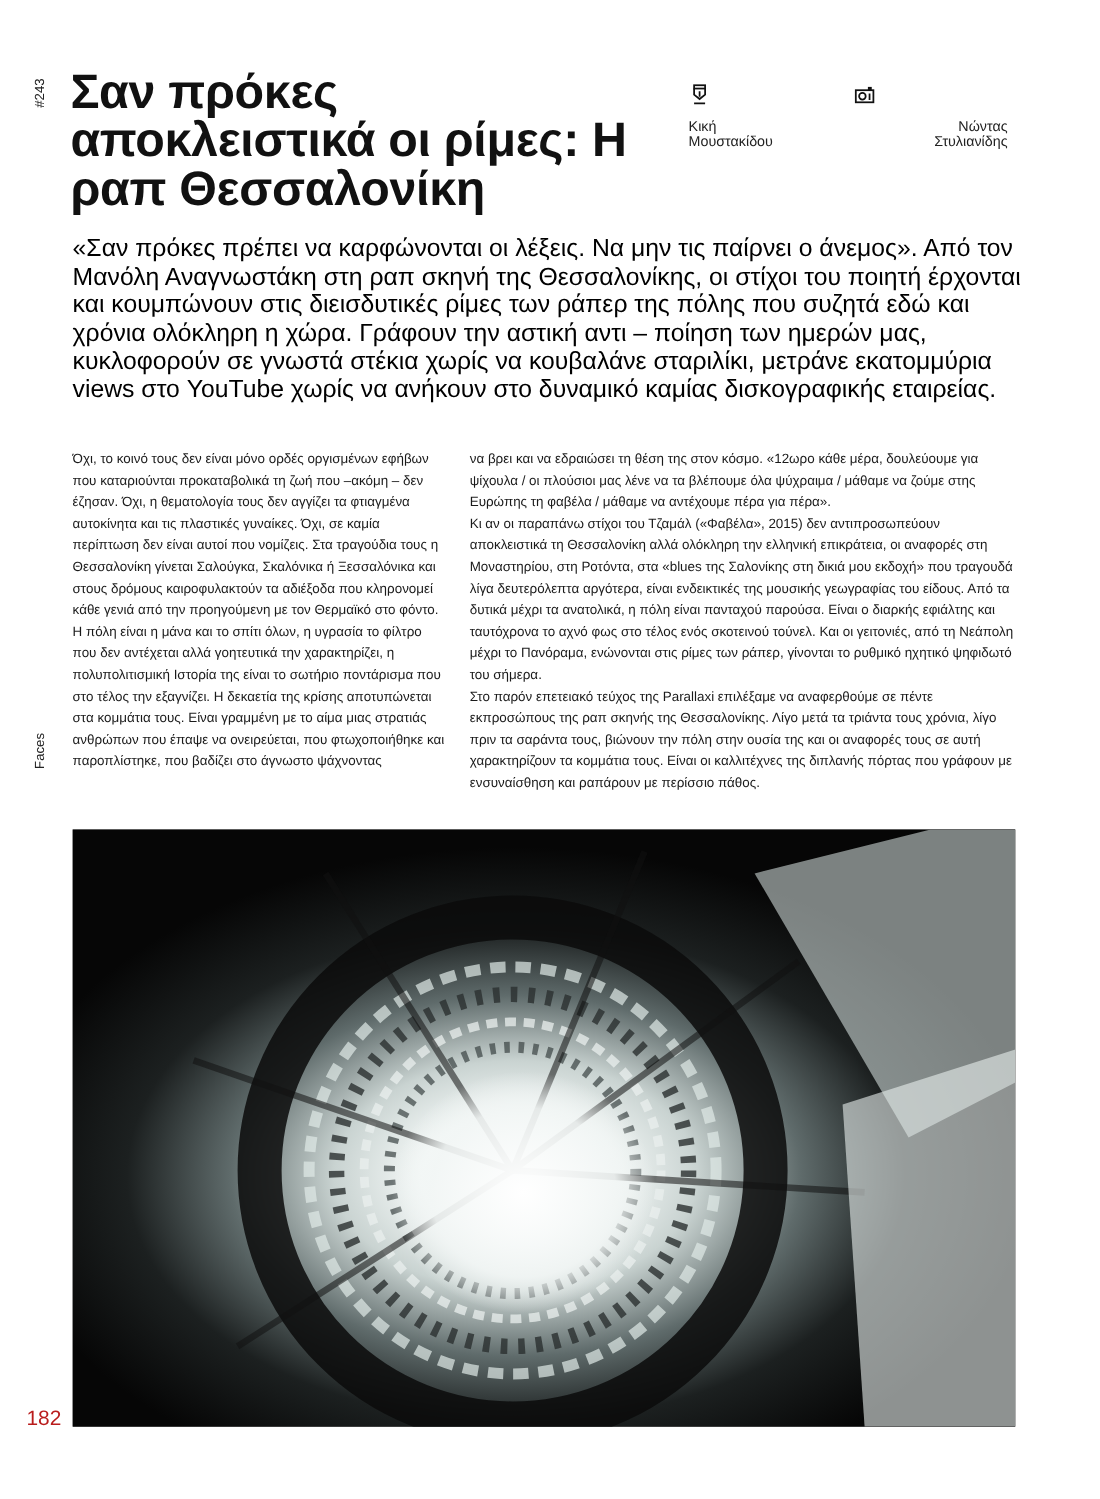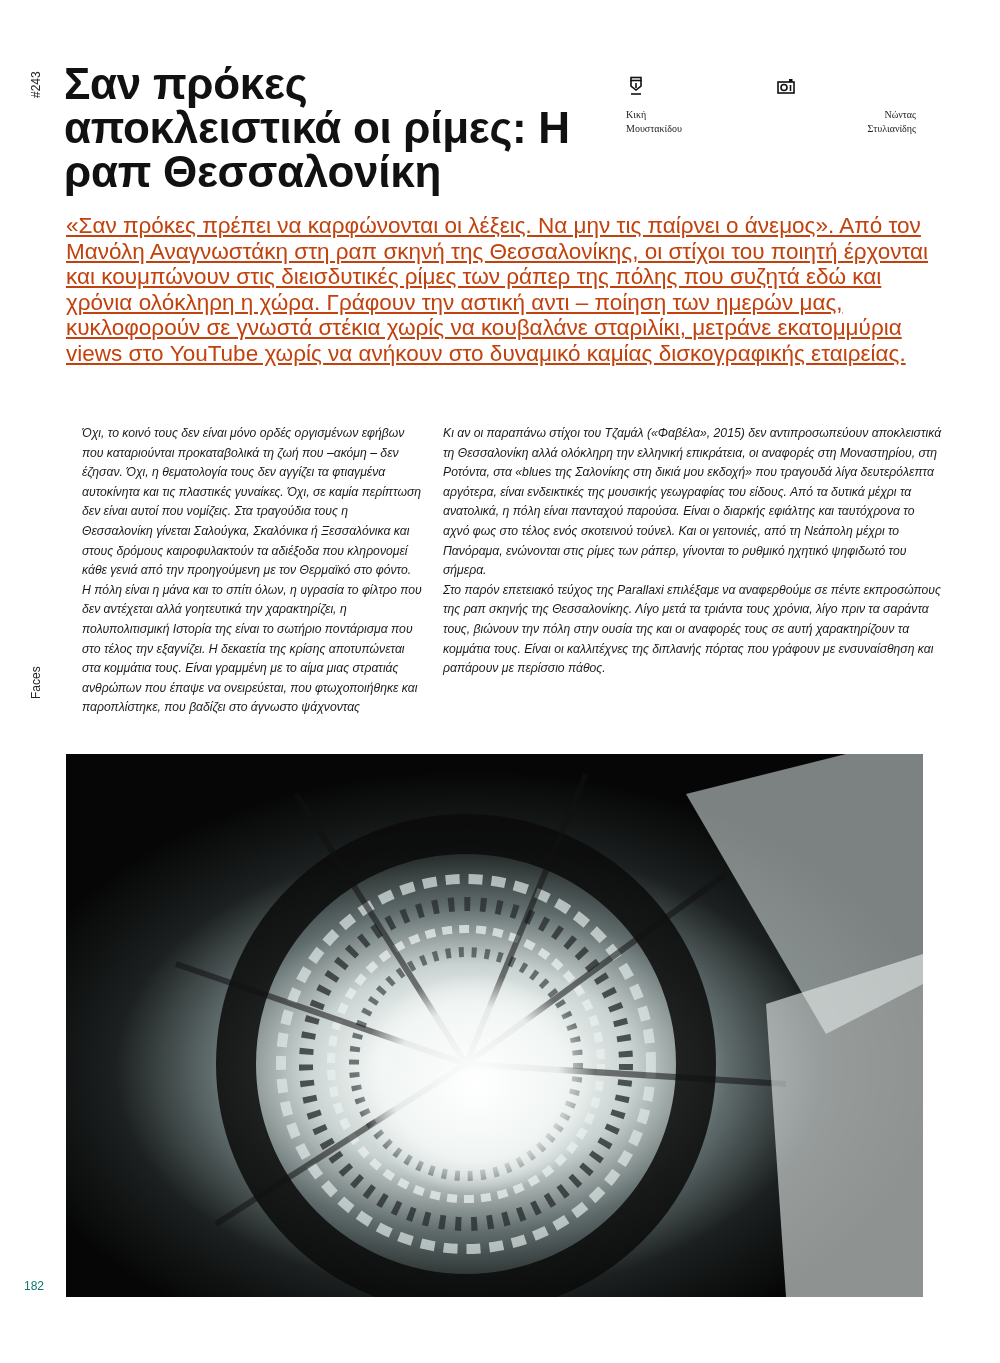--- a/index.html
+++ b/index.html
@@ -11,40 +11,40 @@
       writing-mode: vertical-rl; transform: rotate(180deg);
       display: flex; align-items: center; justify-content: center;
     }
     .section-label {
       position: absolute; left: 24px; top: 660px; width: 24px; height: 46px;
       font-size: 12px; color: #222;
       writing-mode: vertical-rl; transform: rotate(180deg);
       display: flex; align-items: center; justify-content: center;
     }
     .page-number {
-      position: absolute; left: 24px; top: 1279px; font-size: 12px; color: #0f766e;
+      position: absolute; left: 24px; top: 1279px; font-size: 19px; color: #b91c1c;
     }
 
     .title {
       position: absolute; left: 64px; top: 62px; width: 520px; margin: 0;
       font-size: 44px; line-height: 44px; font-weight: bold; letter-spacing: -0.3px;
     }
 
-    .credit { position: absolute; top: 76px; font-family: Liberation Serif, serif; font-size: 10px; line-height: 14px; color: #222; }
+    .credit { position: absolute; top: 76px; font-family: Liberation Sans, sans-serif; font-size: 13px; line-height: 14px; color: #222; }
     .credit.author { left: 626px; }
     .credit.photo { left: 776px; text-align: right; }
     .credit .icon { display: block; width: 20px; height: 20px; margin-bottom: 12px; }
     .credit .name { display: block; width: 140px; white-space: pre-line; }
 
     .lead {
       position: absolute; left: 66px; top: 213px; width: 870px; margin: 0;
-      font-size: 22.5px; line-height: 25.6px; color: #c2410c; text-decoration: underline;
+      font-size: 22.5px; line-height: 25.6px; color: #000000;
     }
 
-    .col { position: absolute; top: 408px; margin: 16px; font-size: 12.2px; line-height: 19.6px; color: #1a1a1a; font-style: italic; }
+    .col { position: absolute; top: 408px; margin: 0; font-size: 12.2px; line-height: 19.6px; color: #1a1a1a; }
     .col.left { left: 66px; width: 340px; }
     .col.right { left: 427px; width: 500px; }
     .col p { margin: 0; }
 
     .photo-frame {
       position: absolute; left: 66px; top: 754px; width: 857px; height: 543px;
       overflow: hidden; background: #0a0a0a;
     }
     .photo-frame svg { display: block; width: 100%; height: 100%; }
   </style>
@@ -81,20 +81,21 @@
 Στυλιανίδης</span>
 </div>
 
 <p class="lead">«Σαν πρόκες πρέπει να καρφώνονται οι λέξεις. Να μην τις παίρνει ο άνεμος». Από τον Μανόλη Αναγνωστάκη στη ραπ σκηνή της Θεσσαλονίκης, οι στίχοι του ποιητή έρχονται και κουμπώνουν στις διεισδυτικές ρίμες των ράπερ της πόλης που συζητά εδώ και χρόνια ολόκληρη η χώρα. Γράφουν την αστική αντι – ποίηση των ημερών μας, κυκλοφορούν σε γνωστά στέκια χωρίς να κουβαλάνε σταριλίκι, μετράνε εκατομμύρια views στο YouTube χωρίς να ανήκουν στο δυναμικό καμίας δισκογραφικής εταιρείας.</p>
 
 <div class="col left">
   <p>Όχι, το κοινό τους δεν είναι μόνο ορδές οργισμένων εφήβων που καταριούνται προκαταβολικά τη ζωή που –ακόμη – δεν έζησαν. Όχι, η θεματολογία τους δεν αγγίζει τα φτιαγμένα αυτοκίνητα και τις πλαστικές γυναίκες. Όχι, σε καμία περίπτωση δεν είναι αυτοί που νομίζεις. Στα τραγούδια τους η Θεσσαλονίκη γίνεται Σαλούγκα, Σκαλόνικα ή Ξεσσαλόνικα και στους δρόμους καιροφυλακτούν τα αδιέξοδα που κληρονομεί κάθε γενιά από την προηγούμενη με τον Θερμαϊκό στο φόντο. Η πόλη είναι η μάνα και το σπίτι όλων, η υγρασία το φίλτρο που δεν αντέχεται αλλά γοητευτικά την χαρακτηρίζει, η πολυπολιτισμική Ιστορία της είναι το σωτήριο ποντάρισμα που στο τέλος την εξαγνίζει. Η δεκαετία της κρίσης αποτυπώνεται στα κομμάτια τους. Είναι γραμμένη με το αίμα μιας στρατιάς ανθρώπων που έπαψε να ονειρεύεται, που φτωχοποιήθηκε και παροπλίστηκε, που βαδίζει στο άγνωστο ψάχνοντας</p>
 </div>
 
 <div class="col right">
+  <p>να βρει και να εδραιώσει τη θέση της στον κόσμο. «12ωρο κάθε μέρα, δουλεύουμε για ψίχουλα / οι πλούσιοι μας λένε να τα βλέπουμε όλα ψύχραιμα / μάθαμε να ζούμε στης Ευρώπης τη φαβέλα / μάθαμε να αντέχουμε πέρα για πέρα».</p>
   <p>Κι αν οι παραπάνω στίχοι του Τζαμάλ («Φαβέλα», 2015) δεν αντιπροσωπεύουν αποκλειστικά τη Θεσσαλονίκη αλλά ολόκληρη την ελληνική επικράτεια, οι αναφορές στη Μοναστηρίου, στη Ροτόντα, στα «blues της Σαλονίκης στη δικιά μου εκδοχή» που τραγουδά λίγα δευτερόλεπτα αργότερα, είναι ενδεικτικές της μουσικής γεωγραφίας του είδους. Από τα δυτικά μέχρι τα ανατολικά, η πόλη είναι πανταχού παρούσα. Είναι ο διαρκής εφιάλτης και ταυτόχρονα το αχνό φως στο τέλος ενός σκοτεινού τούνελ. Και οι γειτονιές, από τη Νεάπολη μέχρι το Πανόραμα, ενώνονται στις ρίμες των ράπερ, γίνονται το ρυθμικό ηχητικό ψηφιδωτό του σήμερα.</p>
   <p>Στο παρόν επετειακό τεύχος της Parallaxi επιλέξαμε να αναφερθούμε σε πέντε εκπροσώπους της ραπ σκηνής της Θεσσαλονίκης. Λίγο μετά τα τριάντα τους χρόνια, λίγο πριν τα σαράντα τους, βιώνουν την πόλη στην ουσία της και οι αναφορές τους σε αυτή χαρακτηρίζουν τα κομμάτια τους. Είναι οι καλλιτέχνες της διπλανής πόρτας που γράφουν με ενσυναίσθηση και ραπάρουν με περίσσιο πάθος.</p>
 </div>
 
 <div class="section-label">Faces</div>
 
 <div class="photo-frame">
   <svg viewBox="0 0 857 543" preserveAspectRatio="none">
     <defs>
       <radialGradient id="glow" cx="0.47" cy="0.58" r="0.55">

